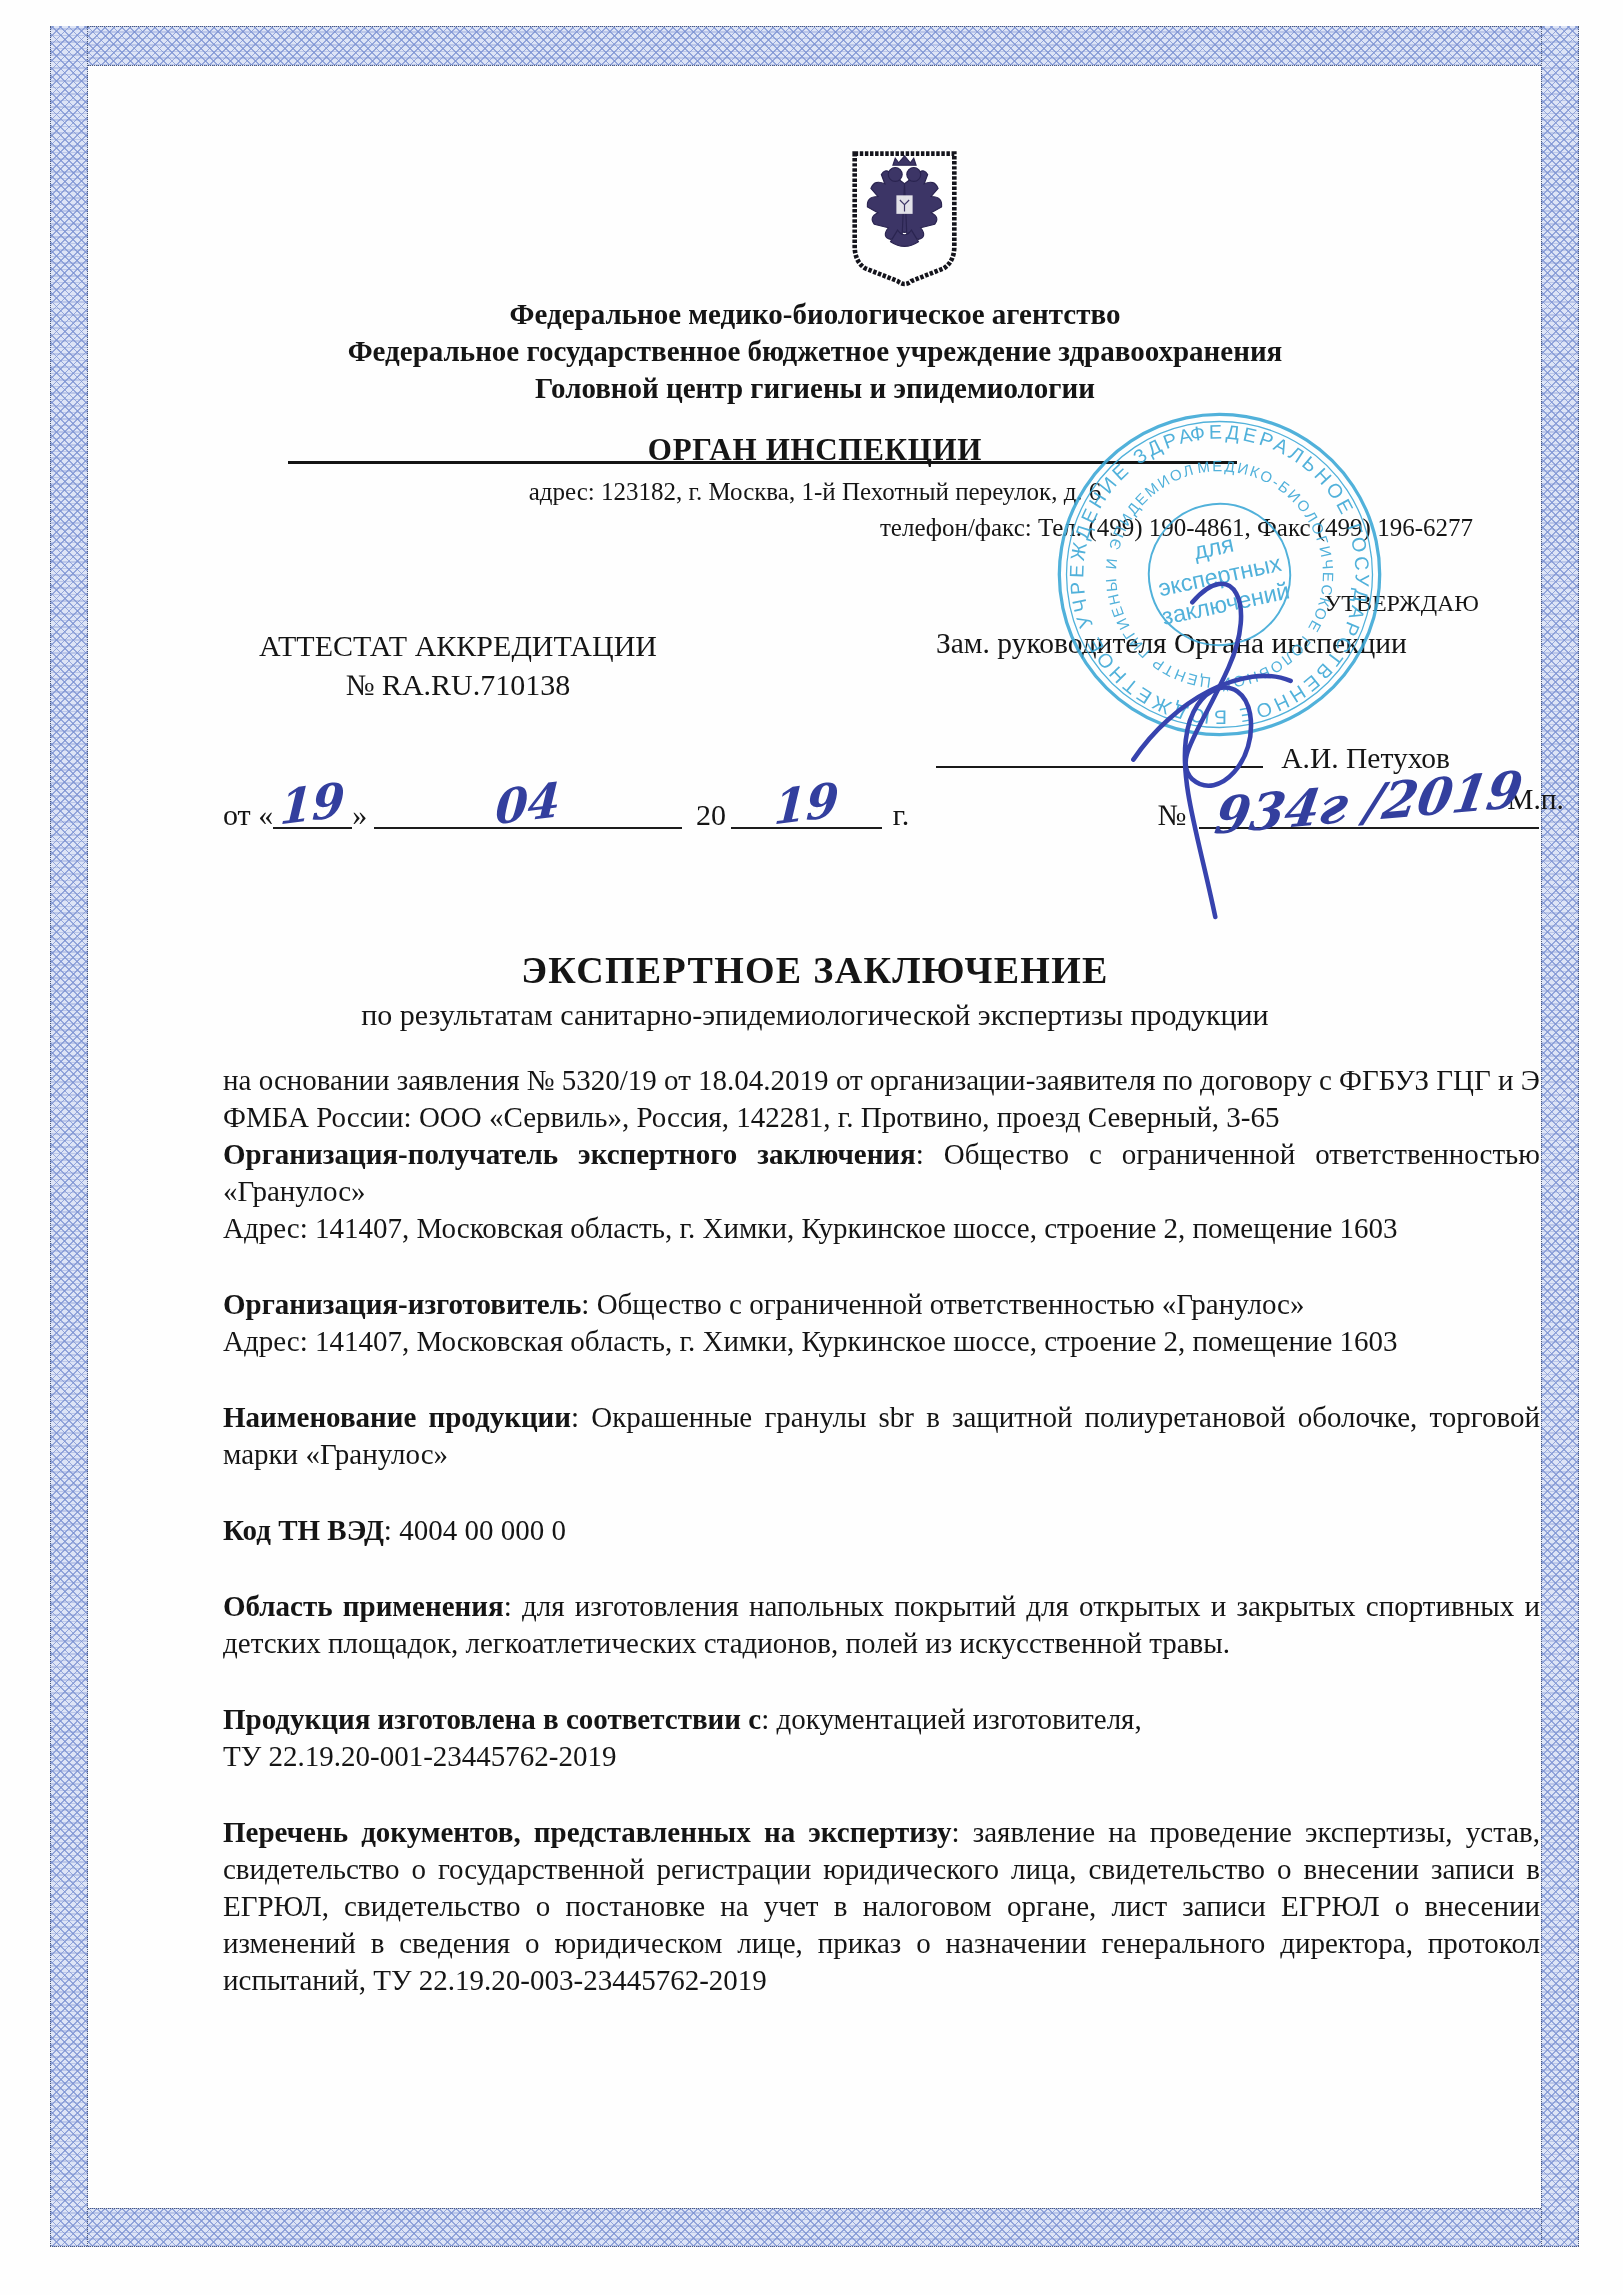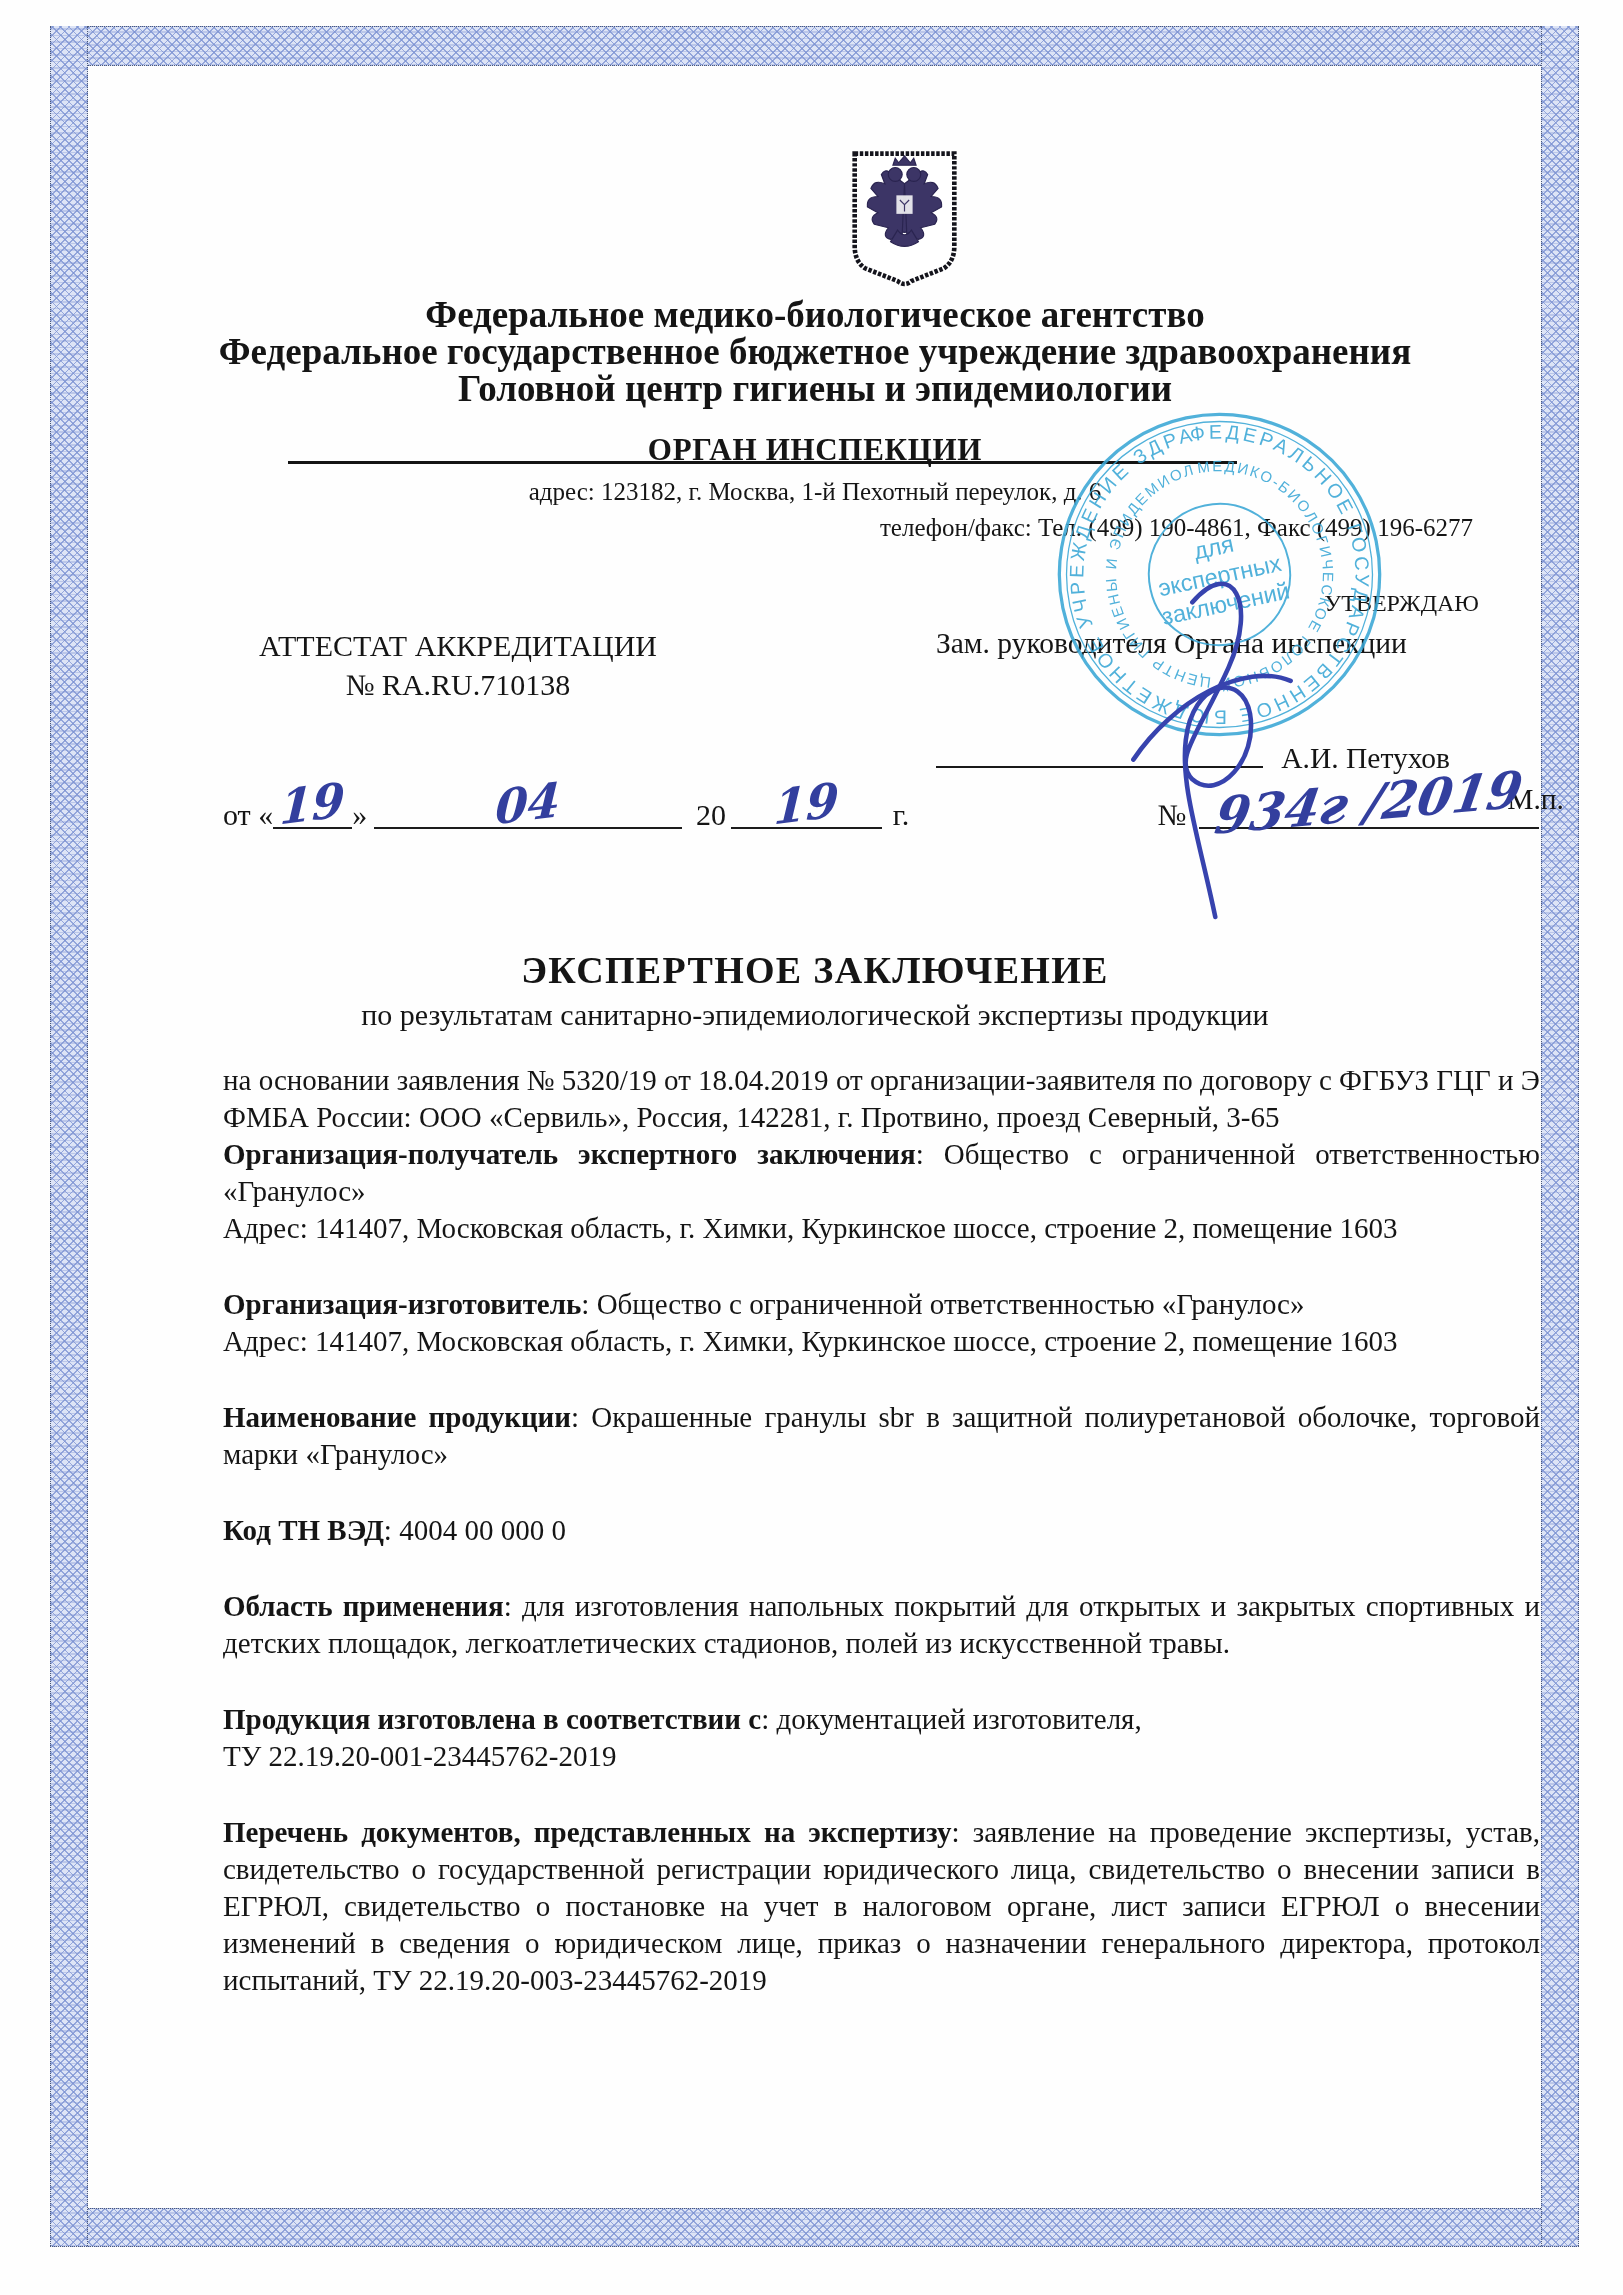--- a/index.html
+++ b/index.html
@@ -25,21 +25,21 @@
   #band-top{left:50px;top:26px;width:1529px;height:38px;}
   #band-bottom{left:50px;top:2208px;width:1529px;height:37px;}
   #band-left{left:50px;top:26px;width:36px;height:2220px;}
   #band-right{left:1541px;top:26px;width:36px;height:2220px;}
 
   
   #emblem{position:absolute;left:846px;top:149px;width:117px;height:139px;}
 
   
   #header-block{position:absolute;left:157px;top:296px;width:1316px;text-align:center;
-    font-weight:bold;font-size:37px;line-height:37px;}
+    font-weight:bold;font-size:29px;line-height:37px;}
   #organ-block{position:absolute;left:157px;top:432px;width:1316px;text-align:center;}
   #organ-title{font-weight:bold;font-size:31px;letter-spacing:0.7px;display:inline-block;}
   #organ-rule{position:absolute;left:288px;top:461px;width:949px;height:3.3px;background:#141414;}
   .addr{font-size:25px;line-height:37px;font-weight:normal;}
   #addr1{position:absolute;left:157px;top:473px;width:1316px;text-align:center;}
   #addr2{position:absolute;left:157px;top:509px;width:1316px;text-align:right;}
 
   
   #accred{position:absolute;left:216px;top:626px;width:484px;text-align:center;
     font-size:30px;line-height:39px;}

